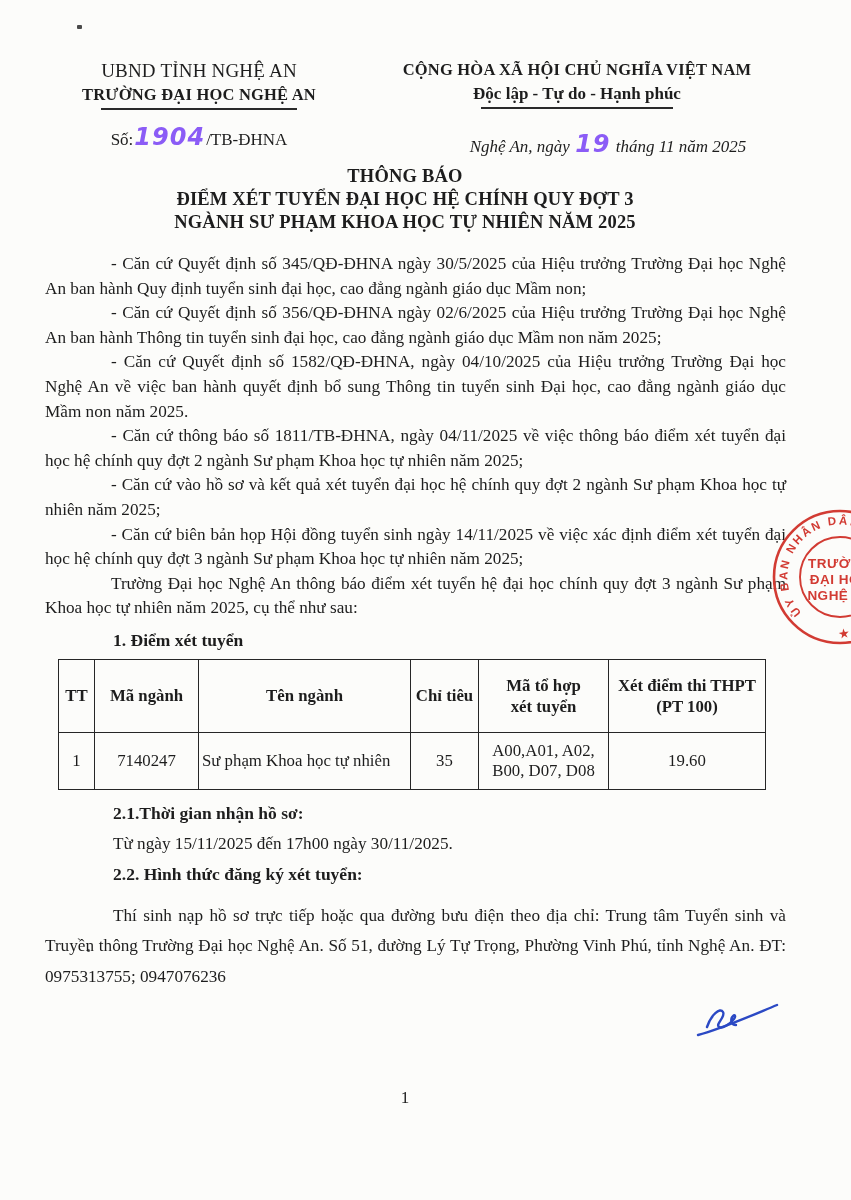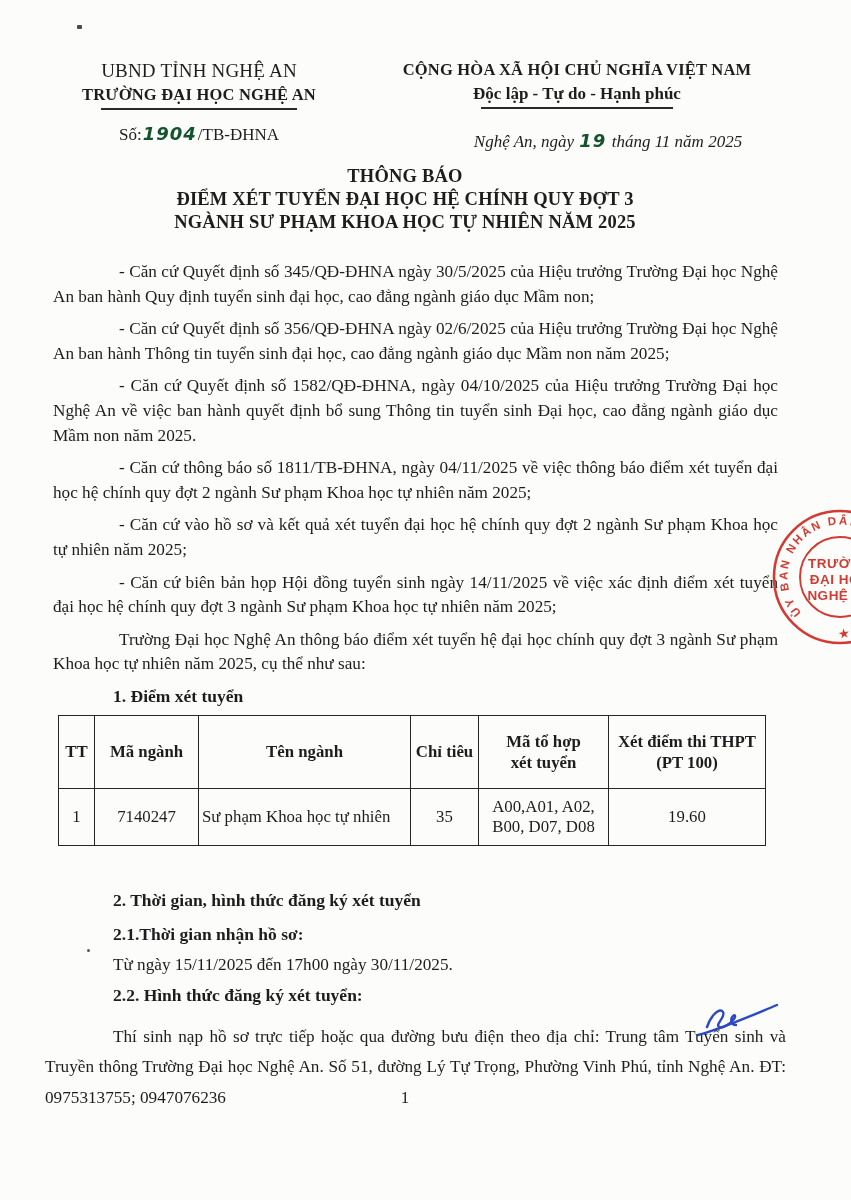--- a/index.html
+++ b/index.html
@@ -15,32 +15,32 @@
   .hdr-left .rule { width:196px; height:1.6px; background:#2a2a2a; margin:3px auto 0; }
   .so-line { margin-top:13px; font-size:17px; }
 
   .hdr-right { position:absolute; left:378px; top:60px; width:398px; text-align:center; }
   .hdr-right .l1 { font-size:16.5px; font-weight:bold; letter-spacing:.2px; }
   .hdr-right .l2 { font-size:17px; font-weight:bold; margin-top:4px; }
   .hdr-right .rule { width:192px; height:1.6px; background:#2a2a2a; margin:3px auto 0; }
   .date-line { margin-top:21px; margin-left:62px; font-style:italic; font-size:17px; }
 
   .handwr {
-    color:#14532d; font-family:"DejaVu Sans", sans-serif;
-    font-style:italic; font-weight:bold; letter-spacing:1px; font-size:18px;
+    color:#8b5cf6; font-family:"DejaVu Sans", sans-serif;
+    font-style:italic; font-weight:bold; letter-spacing:1px; font-size:24px;
     padding:0 1px;
   }
 
   
   .title { position:absolute; top:165px; left:0; width:810px; text-align:center;
            font-weight:bold; font-size:18.5px; line-height:23px; letter-spacing:.2px; }
 
   
   .body { position:absolute; top:252px; left:45px; width:741px; }
-  .pre { margin:8px; font-size:17.2px; line-height:24.6px; text-align:justify; text-indent:66px; }
+  .pre { margin:0; font-size:17.2px; line-height:24.6px; text-align:justify; text-indent:66px; }
 
   .sec1-heading { font-weight:bold; font-size:17.5px; margin:9px 0 8px 68px; }
 
   table.score { border-collapse:collapse; margin:3px 0 0 13px; table-layout:fixed; }
   table.score th, table.score td {
     border:1.7px solid #262626; text-align:center; vertical-align:middle;
     font-size:16.8px; padding:2px 3px; white-space:pre-line;
   }
   table.score th { font-weight:bold; height:68px; line-height:21px; }
   table.score td { height:52px; line-height:20px; }
@@ -126,21 +126,20 @@
           <td>7140247</td>
           <td class="name">Sư phạm Khoa học tự nhiên</td>
           <td>35</td>
           <td>A00,A01, A02,
 B00, D07, D08</td>
           <td>19.60</td>
         </tr>
       </tbody>
     </table>
 
-    <div class="s2h">2. Thời gian, hình thức đăng ký xét tuyển</div>
     <div class="s21h">2.1.Thời gian nhận hồ sơ:</div>
     <div class="s21t">Từ ngày 15/11/2025 đến 17h00 ngày 30/11/2025.</div>
     <div class="s22h">2.2. Hình thức đăng ký xét tuyển:</div>
     <p class="s22p">Thí sinh nạp hồ sơ trực tiếp hoặc qua đường bưu điện theo địa chỉ: Trung tâm Tuyển sinh và Truyền thông Trường Đại học Nghệ An. Số 51, đường Lý Tự Trọng, Phường Vinh Phú, tỉnh Nghệ An. ĐT: 0975313755; 0947076236</p>
   </div>
 
   <svg class="stamp" viewBox="-74 -74 148 148">
     <g fill="none" stroke="#d23b33">
       <circle cx="0" cy="0" r="66" stroke-width="2.6"></circle>
       <circle cx="0" cy="0" r="40" stroke-width="1.9"></circle>

